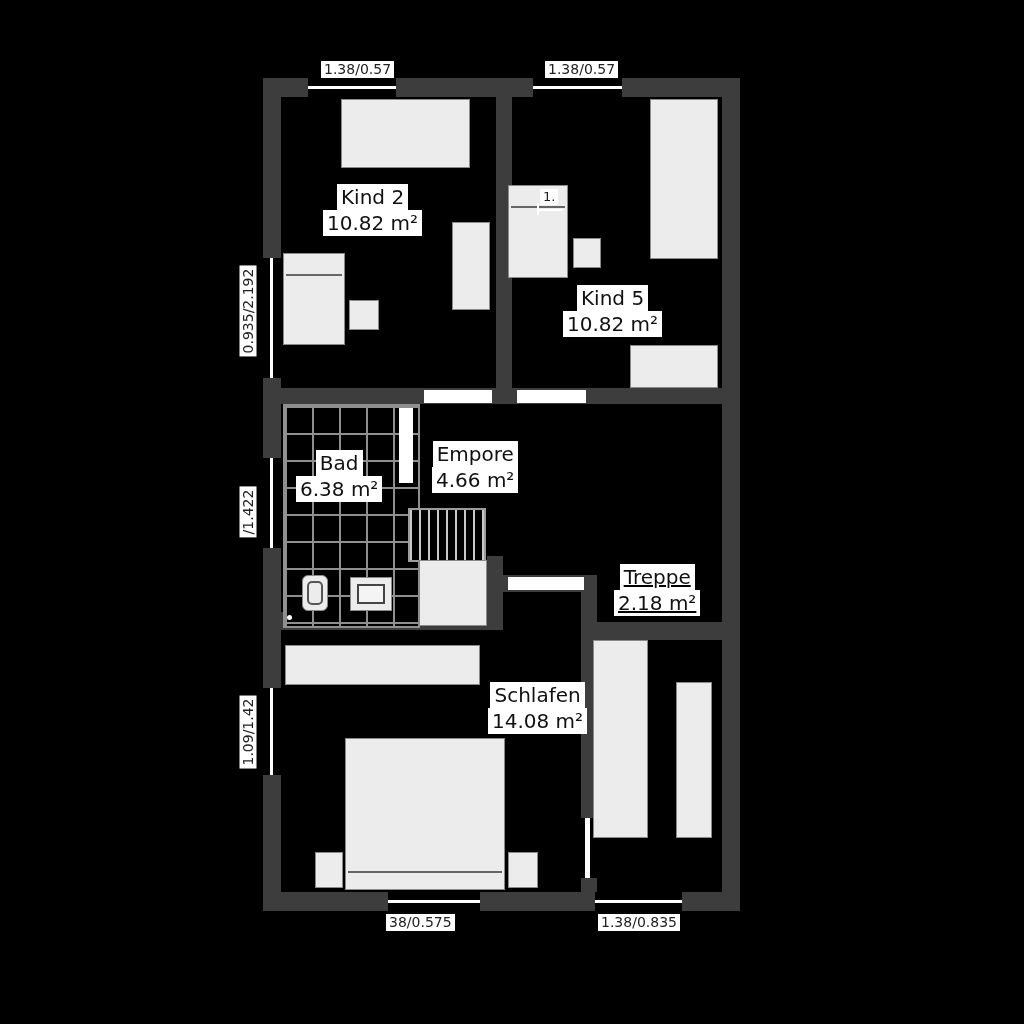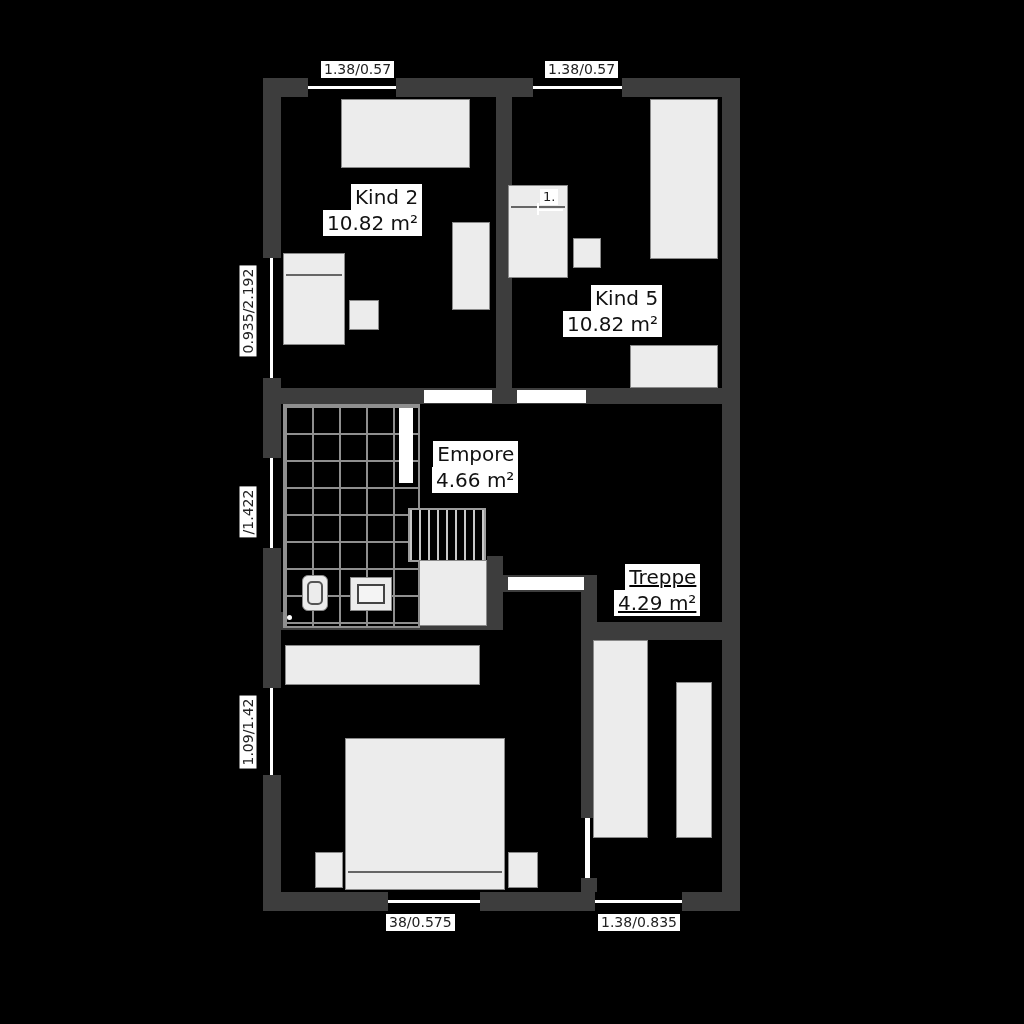--- a/index.html
+++ b/index.html
@@ -24,21 +24,21 @@
   .tiles { position:absolute; background-color:#000;
     background-image:
       repeating-linear-gradient(to right, #8f8f8f 0 2px, transparent 2px 27px),
       repeating-linear-gradient(to bottom, #8f8f8f 0 2px, transparent 2px 27px);
     border:2px solid #8f8f8f; }
 
   .stairs { position:absolute; background-color:#000;
     background-image: repeating-linear-gradient(to right, #c9c9c9 0 2px, transparent 2px 9px);
     border:2px solid #9d9d9d; }
 
-  .room-label { position:absolute; display:flex; flex-direction:column; align-items:flex-end; }
+  .room-label { position:absolute; display:flex; flex-direction:column; align-items:center; }
   .room-label span { display:block; width:max-content; background:#fff; color:#111;
     font-size:20px; line-height:26px; padding:0 4px; white-space:nowrap; }
 
   .dim { position:absolute; background:#fff; color:#222; font-size:14px; line-height:17px;
     padding:0 3px; white-space:nowrap; width:max-content; }
   .dim-v { transform:translate(-50%,-50%) rotate(-90deg); }
   .dim-sm { font-size:13px; line-height:16px; }
 
   .tick { position:absolute; background:#fff; }
   .dot { position:absolute; width:5px; height:5px; border-radius:50%; background:#fff; }
@@ -107,23 +107,31 @@
     <span>10.82 m²</span>
   </div>
   <div class="room-label" style="left:563px; top:285px;">
     <span>Kind 5</span>
     <span>10.82 m²</span>
   </div>
   <div class="room-label" style="left:432px; top:421px;margin-top:20px;">
     <span>Empore</span>
     <span>4.66 m²</span>
   </div>
+  <div class="room-label" style="left:296px; top:450px;">
+    <span>Bad</span>
+    <span>6.38 m²</span>
+  </div>
   <div class="room-label" style="left:614px; top:564px;text-decoration:underline;">
     <span>Treppe</span>
-    <span>4.29 m²</span>
+    <span>2.18 m²</span>
+  </div>
+  <div class="room-label" style="left:488px; top:682px;">
+    <span>Schlafen</span>
+    <span>14.08 m²</span>
   </div>
 
   <div class="dim" style="left:321px; top:61px;">1.38/0.57</div>
   <div class="dim" style="left:545px; top:61px;">1.38/0.57</div>
   <div class="dim dim-v" style="left:248px; top:311px;">0.935/2.192</div>
   <div class="dim dim-v" style="left:248px; top:512px;">/1.422</div>
   <div class="dim dim-v" style="left:248px; top:732px;">1.09/1.42</div>
   <div class="dim" style="left:386px; top:914px;text-align:center;">38/0.575</div>
   <div class="dim" style="left:598px; top:914px;">1.38/0.835</div>
 

